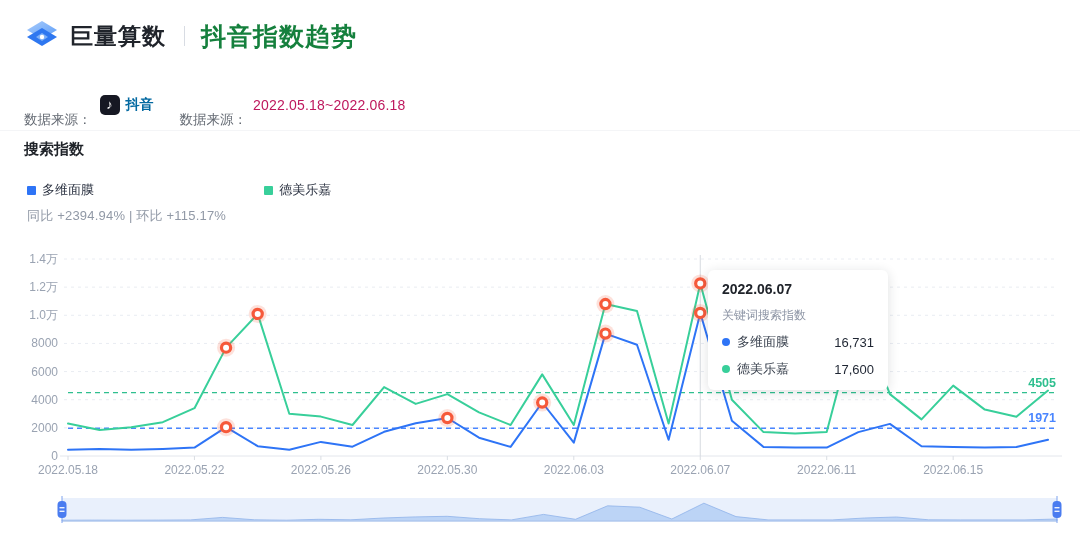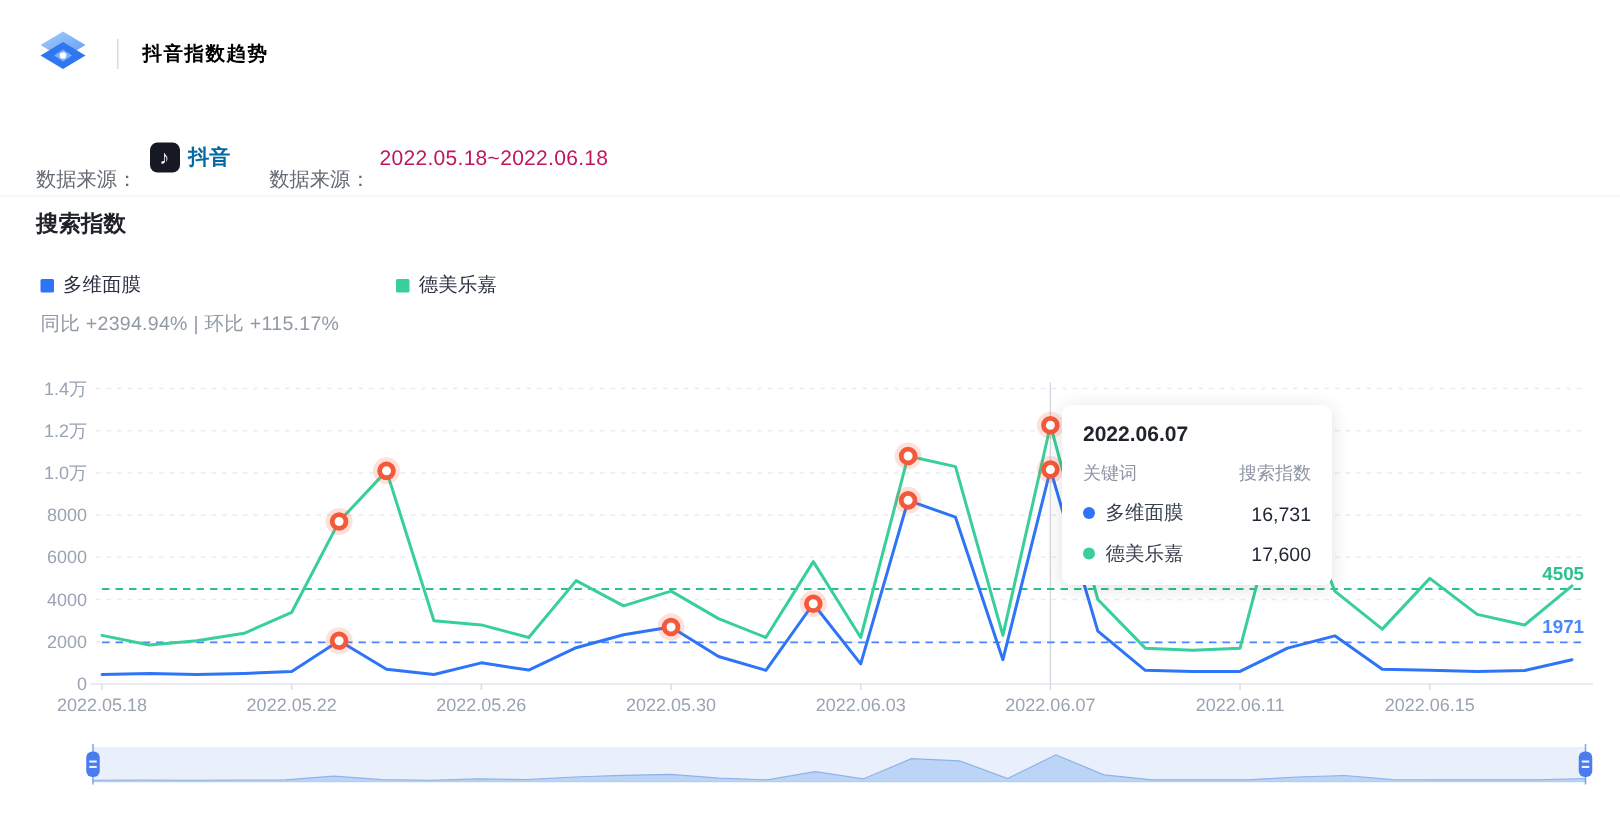--- a/index.html
+++ b/index.html
@@ -5,21 +5,21 @@
   html,body{margin:0;padding:0;background:#fff;}
   body{width:1080px;height:549px;position:relative;overflow:hidden;
        font-family:"Liberation Sans","DejaVu Sans",sans-serif;color:#1f2329;}
   .abs{position:absolute;}
 
   
   .header{left:24px;top:16px;display:flex;align-items:center;height:40px;}
   .logo{width:36px;height:36px;display:block;}
   .brand{font-size:23px;font-weight:700;color:#20242b;margin-left:10px;letter-spacing:1px;}
   .hsep{width:1px;height:20px;background:#d8dce3;margin:0 16px 0 18px;}
-  .page-title{font-size:13px;font-weight:700;color:#000000;letter-spacing:1px;}
+  .page-title{font-size:25px;font-weight:700;color:#15803d;letter-spacing:1px;}
 
   
   .meta{left:24px;top:80px;display:flex;align-items:center;font-size:13.5px;color:#646a73;}
   .meta .lbl{color:#646a73;margin-top:31px;}
   .meta .gap{width:26px;}
   .dy-chip{display:flex;align-items:center;margin-left:8px;}
   .dy-icon{width:20px;height:20px;border-radius:5px;background:#161823;color:#fff;
            display:flex;align-items:center;justify-content:center;font-size:13px;line-height:1;}
   .dy-name{font-weight:700;color:#0369a1;margin-left:6px;font-size:14px;}
   .meta .val{color:#be185d;font-weight:500;margin-left:6px;font-size:14px;letter-spacing:.2px;}
@@ -35,21 +35,21 @@
   .legend-stats{font-size:13px;color:#9199a6;margin-top:8px;letter-spacing:.2px;}
 
   
   #main-chart{left:0;top:245px;}
   #brush{left:0;top:494px;}
 
   
   .tooltip{left:708px;top:270px;width:152px;background:#fff;border-radius:6px;
            box-shadow:0 2px 12px rgba(31,35,41,.14);padding:11px 14px 12px;z-index:5;}
   .tt-title{font-size:14px;font-weight:700;color:#20242b;}
-  .tt-head{display:flex;justify-content:space-between;color:#8d95a5;font-size:12px;margin-top:10px;}
+  .tt-head{display:flex;color:#8d95a5;font-size:12px;margin-top:10px;}
   .tt-row{display:flex;justify-content:space-between;align-items:center;margin-top:9px;font-size:13px;}
   .tt-left{display:flex;align-items:center;color:#3a424f;}
   .tt-dot{width:8px;height:8px;border-radius:50%;margin-right:7px;}
   .tt-val{color:#1f2633;font-weight:500;}
 </style>
 </head>
 <body>
 
 <div class="abs header">
   <svg class="logo" viewBox="0 0 36 36">
@@ -57,20 +57,21 @@
       <linearGradient id="lg1" x1="0" y1="0" x2="1" y2="1">
         <stop offset="0" stop-color="#a9ccfb"></stop>
           <stop offset="1" stop-color="#5b9cf8"></stop>
       </linearGradient>
     </defs>
     <polygon points="18,3 33,12 18,21 3,12" fill="url(#lg1)"></polygon>
     <polygon points="18,10 33,19 18,28 3,19" fill="#2e77f0"></polygon>
     <polygon points="18,15 24,19 18,23 12,19" fill="#7fb0f7"></polygon>
     <circle cx="18" cy="19" r="2.2" fill="#ffffff"></circle>
   </svg>
+  <span class="brand">巨量算数</span>
   <span class="hsep"></span>
   <span class="page-title">抖音指数趋势</span>
 </div>
 
 <div class="abs meta">
   <span class="lbl">数据来源：</span>
   <span class="dy-chip">
     <span class="dy-icon">♪</span>
     <span class="dy-name">抖音</span>
   </span>

